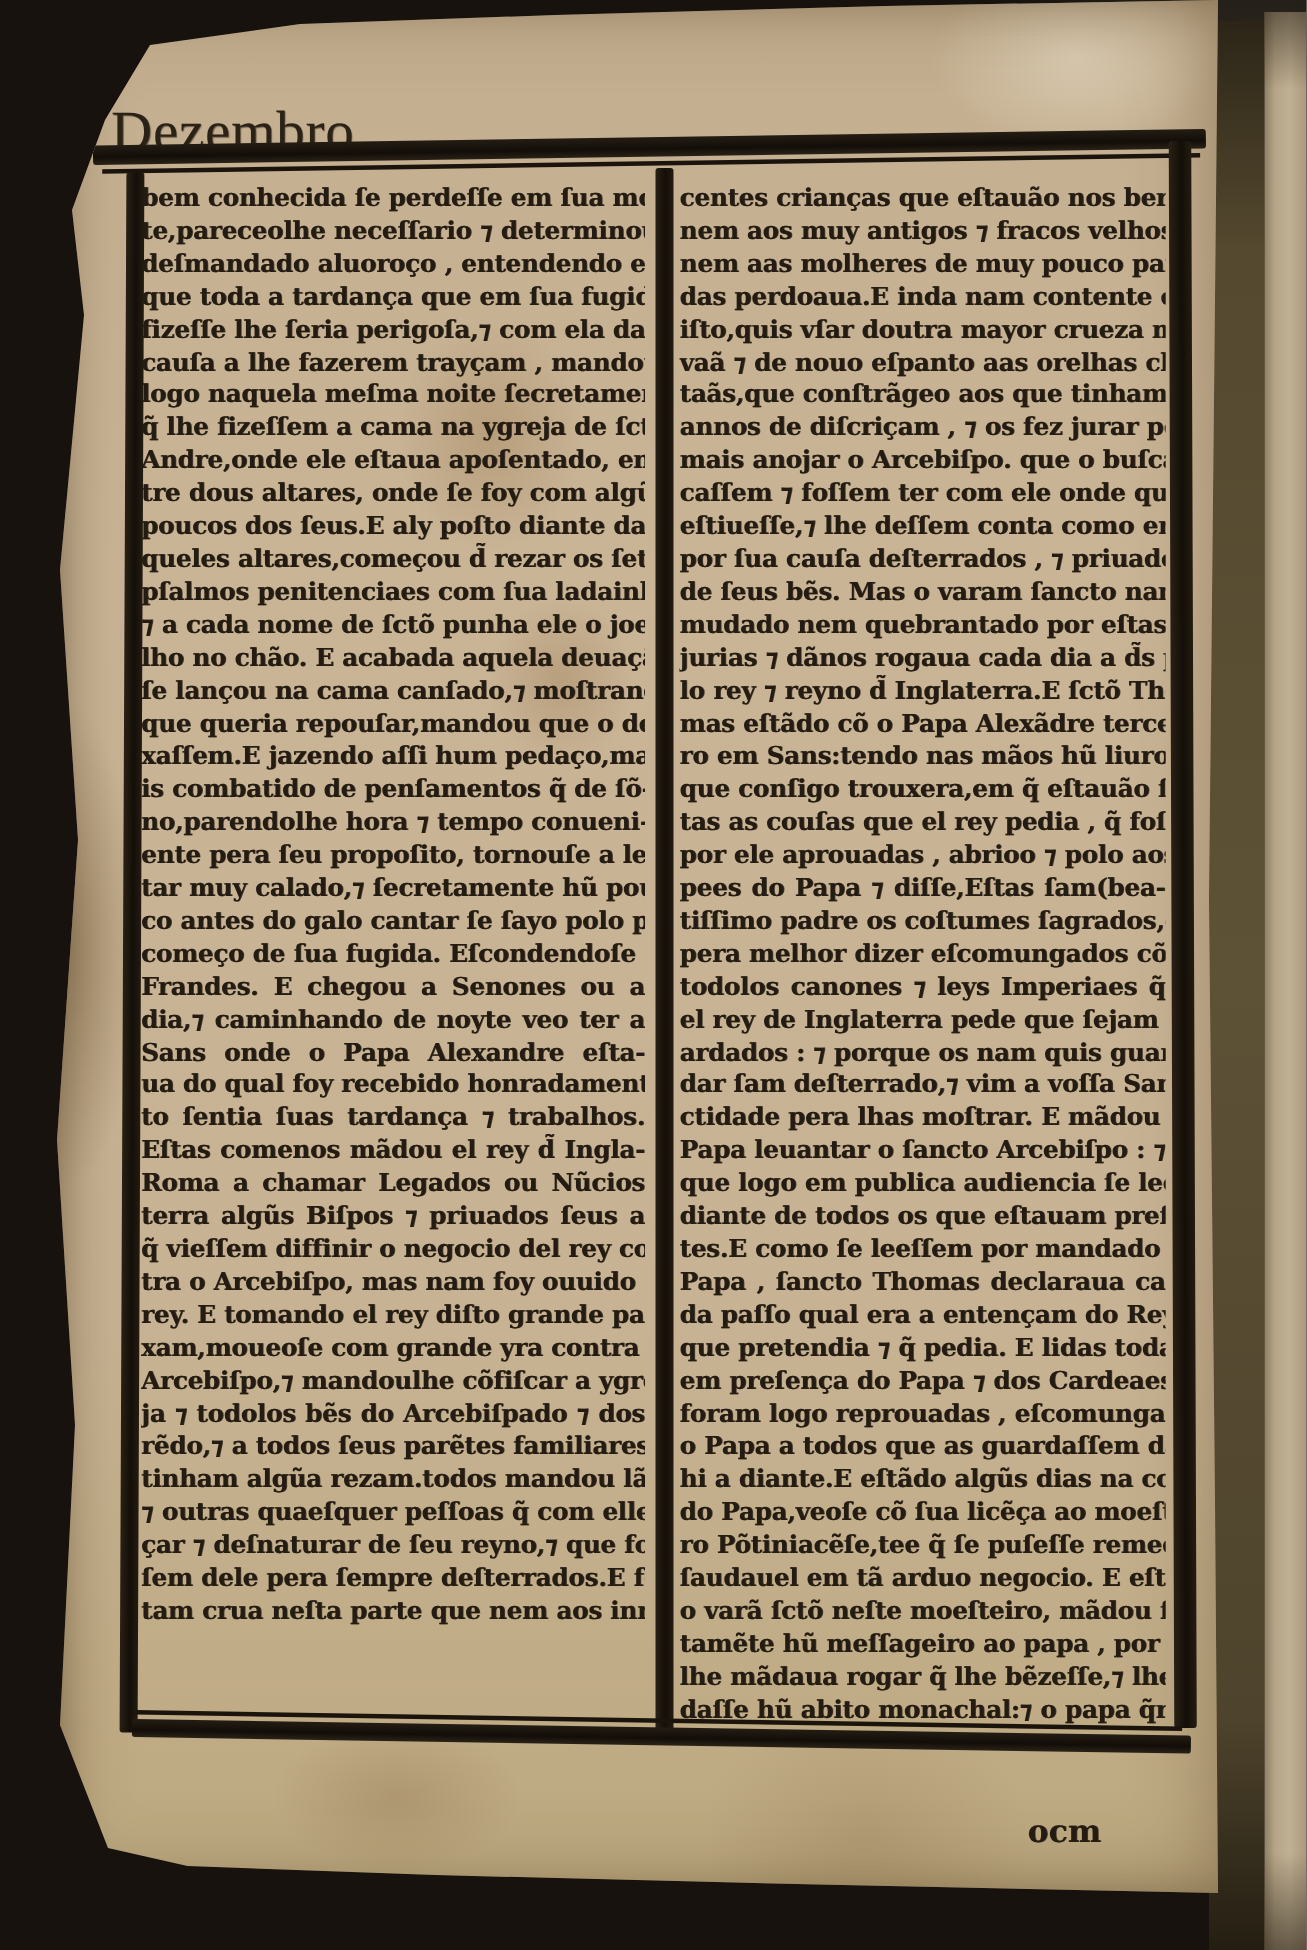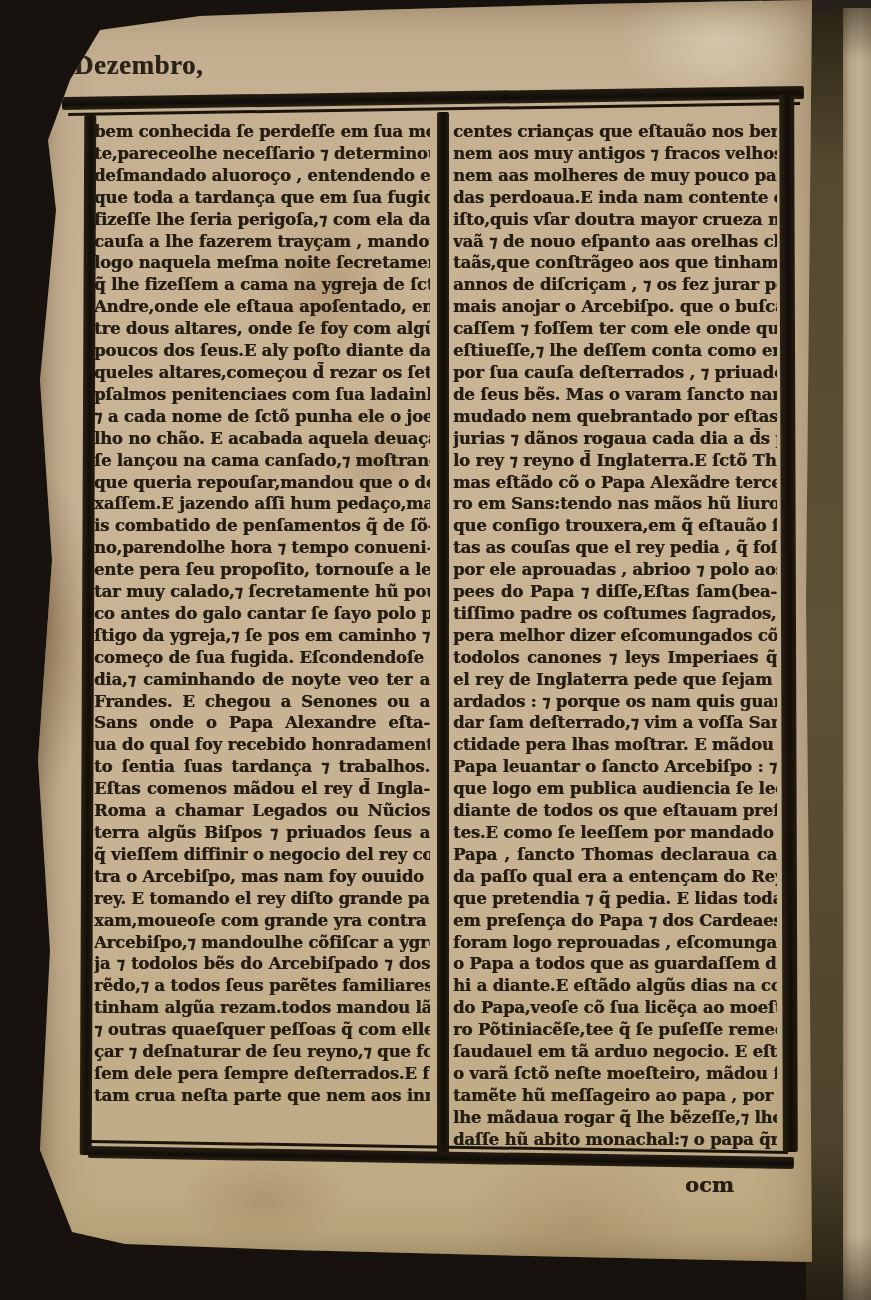--- a/index.html
+++ b/index.html
@@ -37,23 +37,24 @@
       radial-gradient(90px 110px at 38% 23%, rgba(146,110,66,.30), rgba(146,110,66,0) 70%),
       radial-gradient(70px 80px at 44% 36%, rgba(140,104,62,.28), rgba(140,104,62,0) 70%),
       radial-gradient(120px 70px at 30% 95%, rgba(125,95,58,.25), rgba(125,95,58,0) 70%),
       radial-gradient(160px 120px at 70% 97%, rgba(120,92,56,.18), rgba(120,92,56,0) 70%),
       radial-gradient(60px 200px at 2% 50%, rgba(110,85,50,.45), rgba(110,85,50,0) 80%),
       linear-gradient(180deg,#c3ae8f 0%,#c9b496 30%,#c7b293 70%,#bca87f 100%);
     box-shadow:inset 0 0 55px rgba(86,64,36,.45), inset 18px 0 30px -12px rgba(70,52,28,.55);
   }
   
   .hdr{
-    position:absolute;color:#2b2217;font-size:27px;font-weight:700;
+    position:absolute;color:#2b2217;font-size:38px;font-weight:400;
     letter-spacing:.5px;text-shadow:.6px .4px .6px rgba(43,34,23,.55);
     white-space:nowrap;
+    margin-top:16px;
   }
   .hdr-month{left:44px;top:50px;}
   .hdr-title{left:336px;top:46px;}
   
   .rule{position:absolute;background:linear-gradient(180deg,#241d14,#120d08 60%,#2a2218);border-radius:2px;}
   .rule-top{left:32px;top:97px;width:742px;height:13px;transform:rotate(-0.85deg);transform-origin:0 50%;}
   .rule-top::after{content:"";position:absolute;left:6px;right:4px;top:16px;height:3px;background:#1a140d;}
   .rule-bottom{left:58px;top:1146px;width:706px;height:12px;transform:rotate(0.9deg);transform-origin:0 50%;}
   .rule-bottom::after{content:"";position:absolute;left:2px;right:6px;top:-6px;height:3px;background:#1a140d;}
   .rule-v{width:12px;background:linear-gradient(90deg,#2a2115,#130e08 55%,#241c11);}
@@ -66,21 +67,21 @@
     font-family:"DejaVu Serif","DejaVu Sans",serif;
     font-weight:bold;font-size:16.5px;line-height:21.9px;
     color:#241c12;letter-spacing:-.2px;
     text-shadow:.5px 0 0 rgba(36,28,18,.75);
   }
   .col-left{left:64px;width:336px;}
   .col-right{left:423px;width:324px;}
   .line{text-align:justify;text-align-last:justify;white-space:nowrap;overflow:hidden;}
   
   .catchword{
-    position:absolute;left:655px;top:1172px;
+    position:absolute;left:655px;top:1208px;
     font-family:"DejaVu Serif","DejaVu Sans",serif;
     font-weight:bold;font-size:21px;color:#241c12;
     text-shadow:.5px 0 0 rgba(36,28,18,.7);
   }
 </style>
 </head>
 <body>
 
 <div id="canvas">
 
@@ -114,24 +115,23 @@
         <div class="line">⁊ a cada nome de ſctõ punha ele o joe-</div>
         <div class="line">lho no chão. E acabada aquela deuaçã</div>
         <div class="line">ſe lançou na cama canſado,⁊ moſtrando</div>
         <div class="line">que queria repouſar,mandou que o dei-</div>
         <div class="line">xaſſem.E jazendo aſſi hum pedaço,ma</div>
         <div class="line">is combatido de penſamentos q̃ de ſõ-</div>
         <div class="line">no,parendolhe hora ⁊ tempo conueni-</div>
         <div class="line">ente pera ſeu propoſito, tornouſe a leuan</div>
         <div class="line">tar muy calado,⁊ ſecretamente hũ pou</div>
         <div class="line">co antes do galo cantar ſe ſayo polo po</div>
-        <div class="line">ſtigo da ygreja,⁊ ſe pos em caminho ⁊</div>
         <div class="line">começo de ſua fugida. Eſcondendoſe de</div>
+        <div class="line">Frandes. E chegou a Senones ou a</div>
         <div class="line">dia,⁊ caminhando de noyte veo ter a</div>
-        <div class="line">Frandes. E chegou a Senones ou a</div>
         <div class="line">Sans onde o Papa Alexandre eſta-</div>
         <div class="line">ua do qual foy recebido honradamente,</div>
         <div class="line">to ſentia ſuas tardança ⁊ trabalhos.</div>
         <div class="line">Eſtas comenos mãdou el rey d̃ Ingla-</div>
         <div class="line">Roma a chamar Legados ou Nũcios</div>
         <div class="line">terra algũs Biſpos ⁊ priuados ſeus a</div>
         <div class="line">q̃ vieſſem diffinir o negocio del rey con</div>
         <div class="line">tra o Arcebiſpo, mas nam foy ouuido el</div>
         <div class="line">rey. E tomando el rey diſto grande pai</div>
         <div class="line">xam,moueoſe com grande yra contra o</div>

